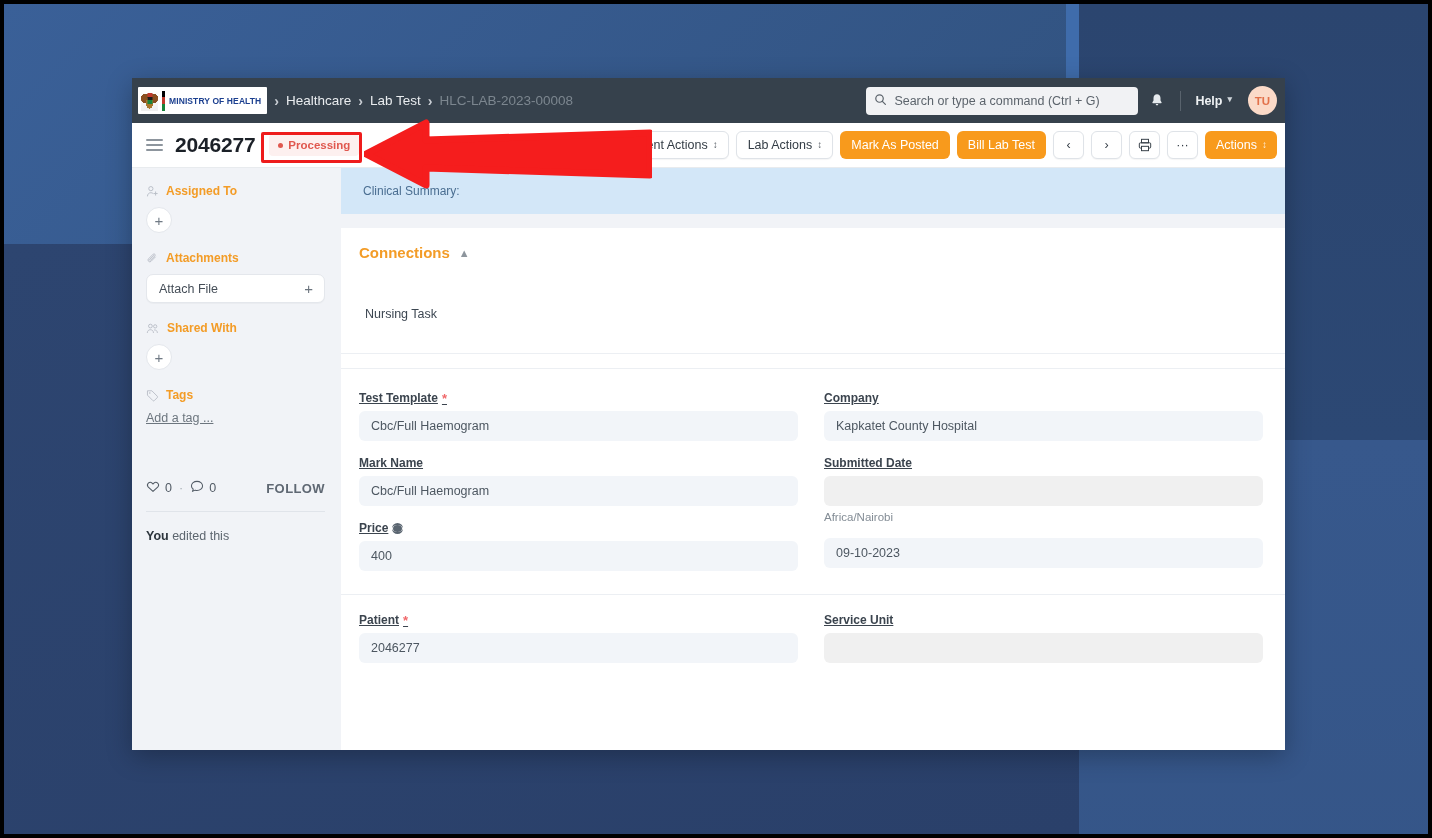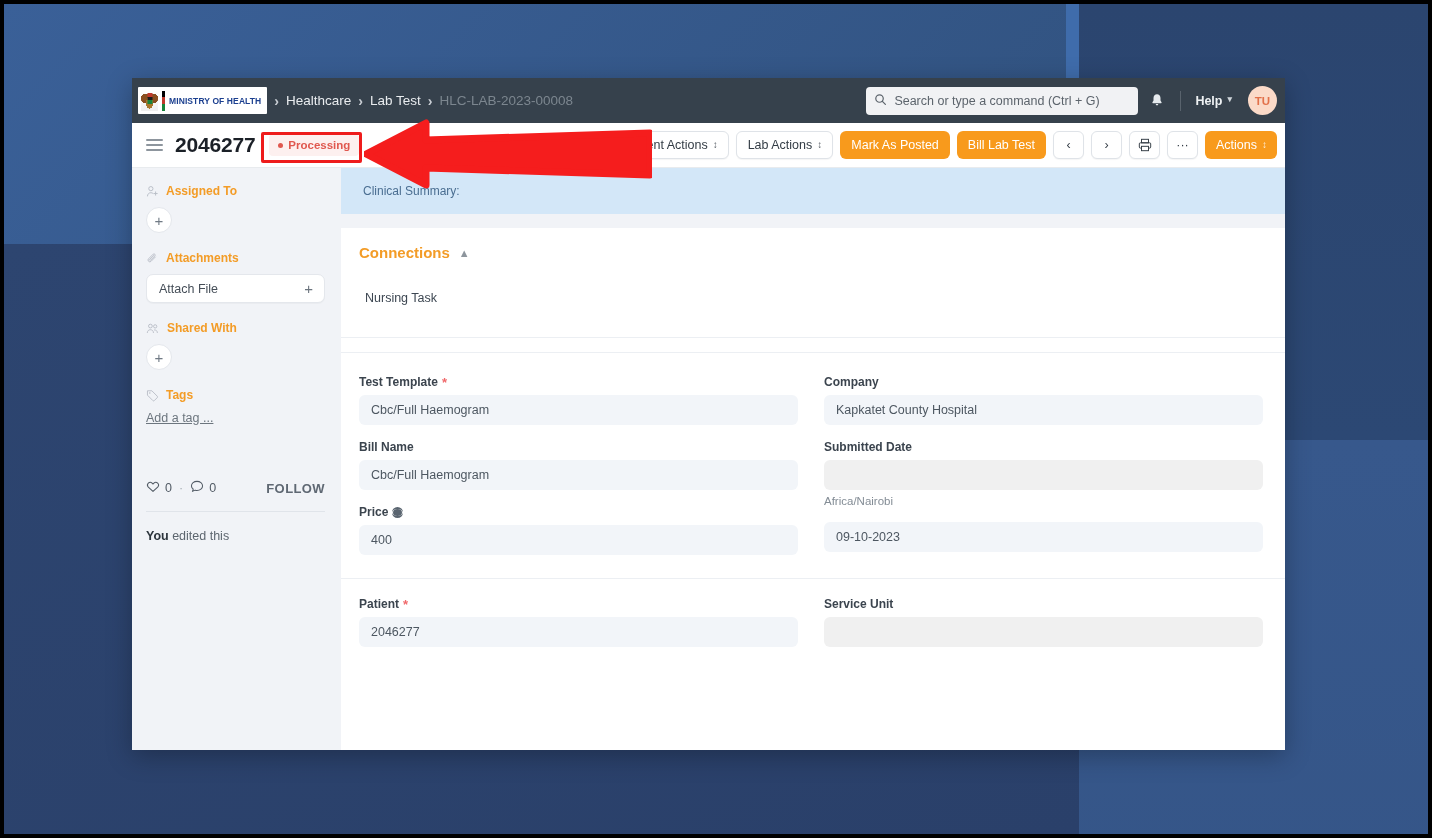--- a/index.html
+++ b/index.html
@@ -273,21 +273,21 @@
     font-size: 12px;
     color: #4a6e91;
   }
   #gap-strip { height: 14px; background: #f1f3f7; }
   #connections-card {
     background: #fff;
     padding: 16px 22px 0 18px;
   }
   #connections-head {
     display: flex; align-items: center; gap: 9px;
-    margin-bottom: 30px;
+    margin-bottom: 46px;
   }
   #connections-title {
     color: #f39c27; font-size: 15px; font-weight: bold;
   }
   #connections-chev { color: #8d959d; font-size: 11px; }
   #nursing-task {
     font-size: 12.5px; color: #3d4752; padding-left: 6px;
     padding-bottom: 32px;
   }
   .hr { height: 1px; background: #eceff3; }
@@ -296,21 +296,21 @@
   
   #form-grid {
     display: grid;
     grid-template-columns: 1fr 1fr;
     column-gap: 26px;
     padding: 22px 22px 0 18px;
   }
   .field { margin-bottom: 15px; }
   .field-label {
     font-size: 12px; color: #3b444e; font-weight: bold;
-    margin-bottom: 6px; display: flex; align-items: center; gap: 4px;
+    margin-bottom: 6px; display: flex; align-items: center; gap: 4px; text-decoration: underline;
   }
   .req { color: #f0686a; font-size: 13px; line-height: 1; }
   .globe {
     width: 11px; height: 11px; border-radius: 50%;
     background: #5a6570;
     position: relative; display: inline-block;
   }
   .globe::after {
     content: ""; position: absolute; inset: 2px 0;
     border-left: 1px solid #fff; border-right: 1px solid #fff;
@@ -557,21 +557,21 @@
           <div class="field">
             <div class="field-label">
               <span>Test Template</span>
               <span class="req">*</span>
             </div>
             <div class="field-input">Cbc/Full Haemogram</div>
           </div>
 
           <div class="field">
             <div class="field-label">
-              <span>Bill Name</span>
+              <span>Mark Name</span>
             </div>
             <div class="field-input">Cbc/Full Haemogram</div>
           </div>
 
           <div class="field">
             <div class="field-label">
               <span>Price</span>
               <span class="globe"></span>
             </div>
             <div class="field-input">400</div>

